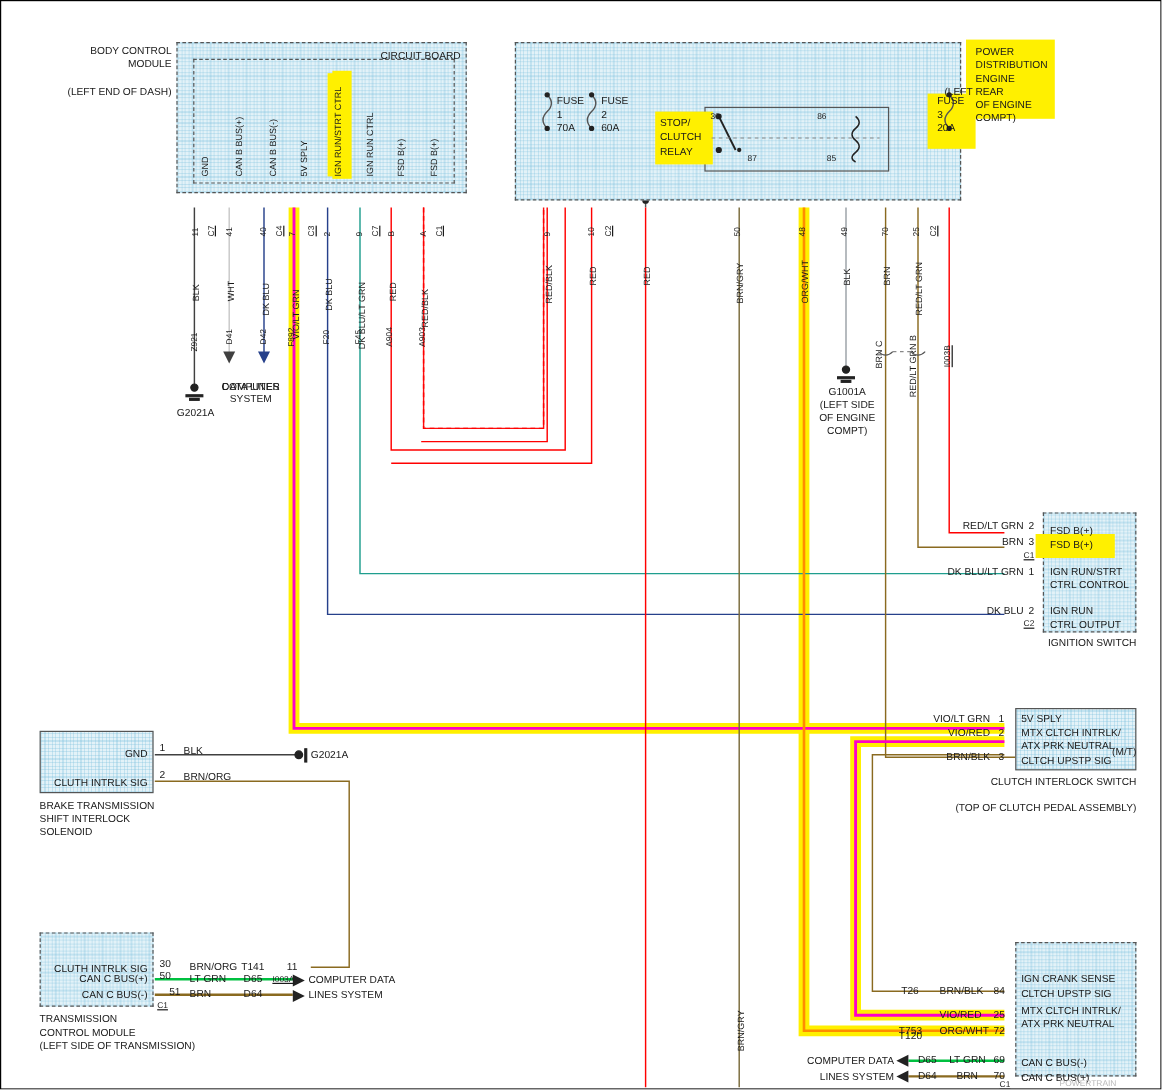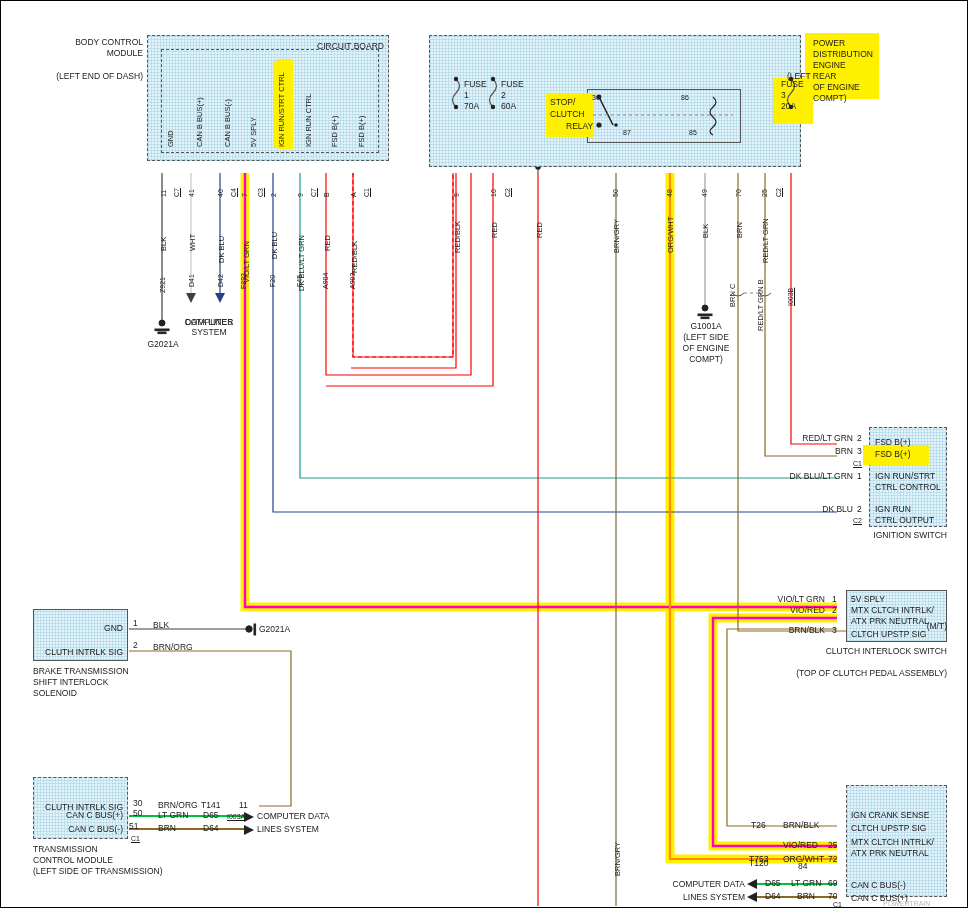--- a/index.html
+++ b/index.html
@@ -252,21 +252,21 @@
   <div class="t" style="left:463px;top:100px;">70A</div>
   <div class="t" style="left:500px;top:78px;">FUSE</div>
   <div class="t" style="left:500px;top:89px;">2</div>
   <div class="t" style="left:500px;top:100px;">60A</div>
   <div class="t" style="left:780px;top:78px;">FUSE</div>
   <div class="t" style="left:780px;top:89px;">3</div>
   <div class="t" style="left:780px;top:100px;">20A</div>
 
   <div class="t" style="left:549px;top:96px;">STOP/</div>
   <div class="t" style="left:549px;top:108px;">CLUTCH</div>
-  <div class="t" style="left:565px;top:120px;">RELAY</div>
+  <div class="t" style="left:549px;top:120px;">RELAY</div>
 
   <div class="t xs" style="left:591px;top:93px;">30</div>
   <div class="t xs" style="left:680px;top:93px;">86</div>
   <div class="t xs" style="left:622px;top:128px;">87</div>
   <div class="t xs" style="left:688px;top:128px;">85</div>
 
   <div class="vt xs" style="left:452px;top:196px;">9</div>
   <div class="vt xs" style="left:489px;top:196px;">10</div>
   <div class="vt xs ul" style="left:503px;top:196px;">C2</div>
   <div class="vt xs" style="left:611px;top:196px;">50</div>
@@ -358,33 +358,33 @@
   <div class="t" style="left:238px;top:799px;">11</div>
   <div class="t xs ul" style="left:226px;top:812px;">I003A</div>
 
   <div class="t r" style="left:33px;top:809px;width:89px;">CAN C BUS(+)</div>
   <div class="t" style="left:132px;top:807px;">50</div>
   <div class="t" style="left:157px;top:809px;">LT GRN</div>
   <div class="t" style="left:202px;top:809px;">D65</div>
   <div class="t" style="left:256px;top:810px;">COMPUTER DATA</div>
 
   <div class="t r" style="left:33px;top:823px;width:89px;">CAN C BUS(-)</div>
-  <div class="t" style="left:128px;top:820px;">51</div>
+  <div class="t" style="left:140px;top:820px;">51</div>
   <div class="t" style="left:157px;top:822px;">BRN</div>
   <div class="t" style="left:202px;top:822px;">D64</div>
   <div class="t" style="left:256px;top:823px;">LINES SYSTEM</div>
 
   <div class="t xs ul" style="left:130px;top:834px;">C1</div>
   <div class="t" style="left:32px;top:843px;">TRANSMISSION</div>
   <div class="t" style="left:32px;top:854px;">CONTROL MODULE</div>
   <div class="t" style="left:32px;top:865px;">(LEFT SIDE OF TRANSMISSION)</div>
 
   <div class="t" style="left:750px;top:819px;">T26</div>
   <div class="t" style="left:782px;top:819px;">BRN/BLK</div>
-  <div class="t" style="left:797px;top:819px;margin-top:41px;">84</div>
+  <div class="t" style="left:827px;top:819px;">84</div>
   <div class="t" style="left:850px;top:822px;">CLTCH UPSTP SIG</div>
 
   <div class="t" style="left:748px;top:857px;">T120</div>
   <div class="t" style="left:782px;top:839px;">VIO/RED</div>
   <div class="t" style="left:827px;top:839px;">25</div>
   <div class="t" style="left:850px;top:836px;line-height:11px;">MTX CLTCH INTRLK/
 ATX PRK NEUTRAL</div>
 
   <div class="t" style="left:748px;top:853px;">T753</div>
   <div class="t" style="left:782px;top:853px;">ORG/WHT</div>

